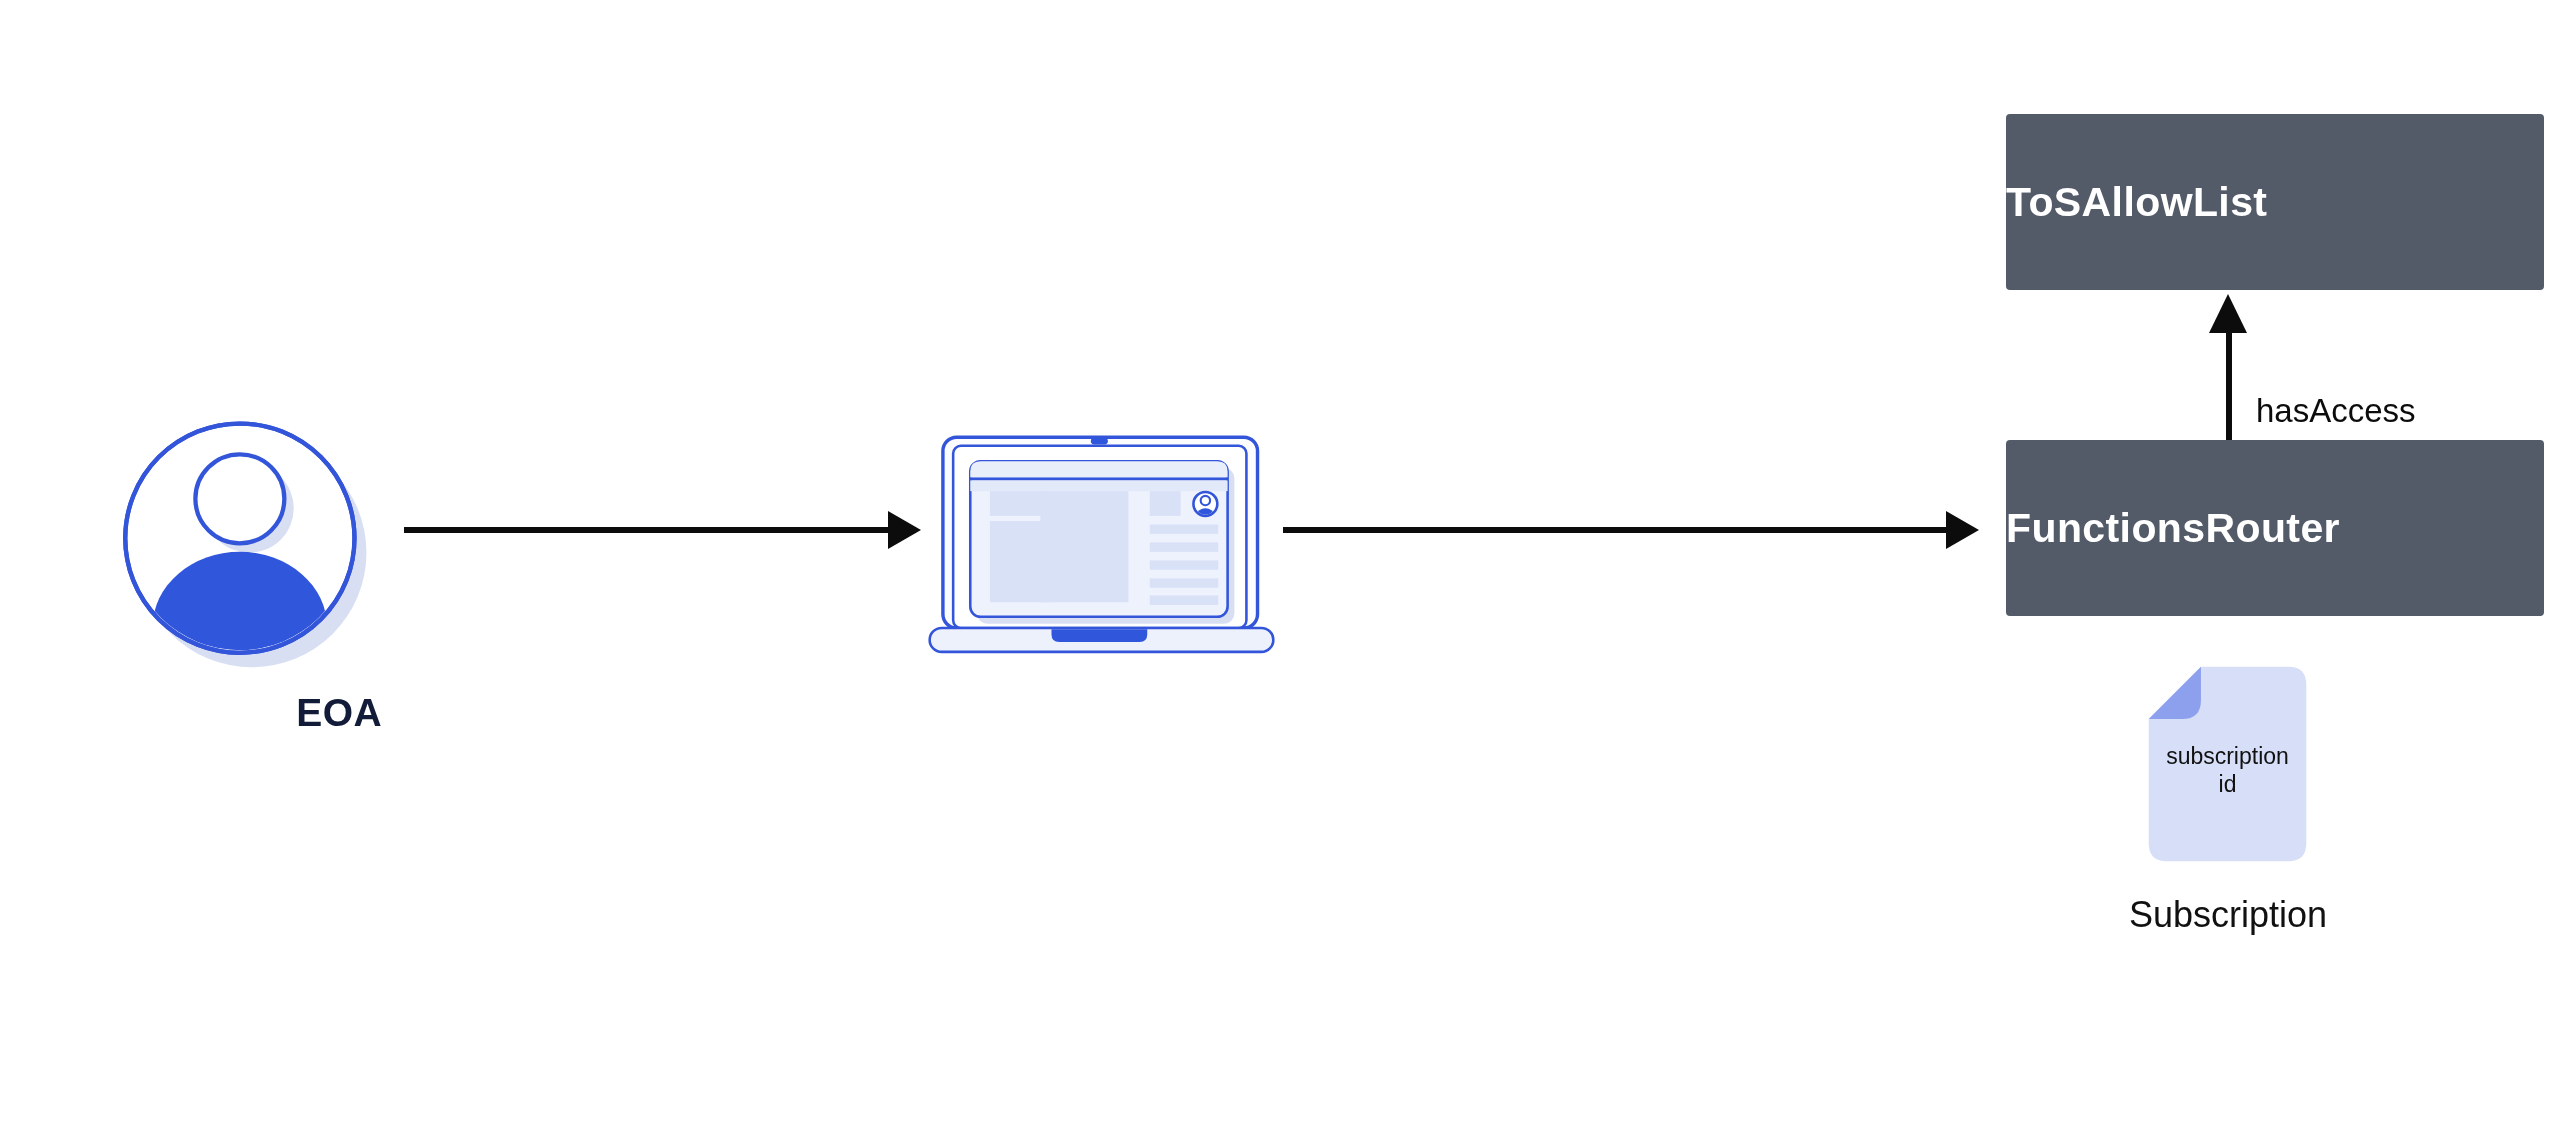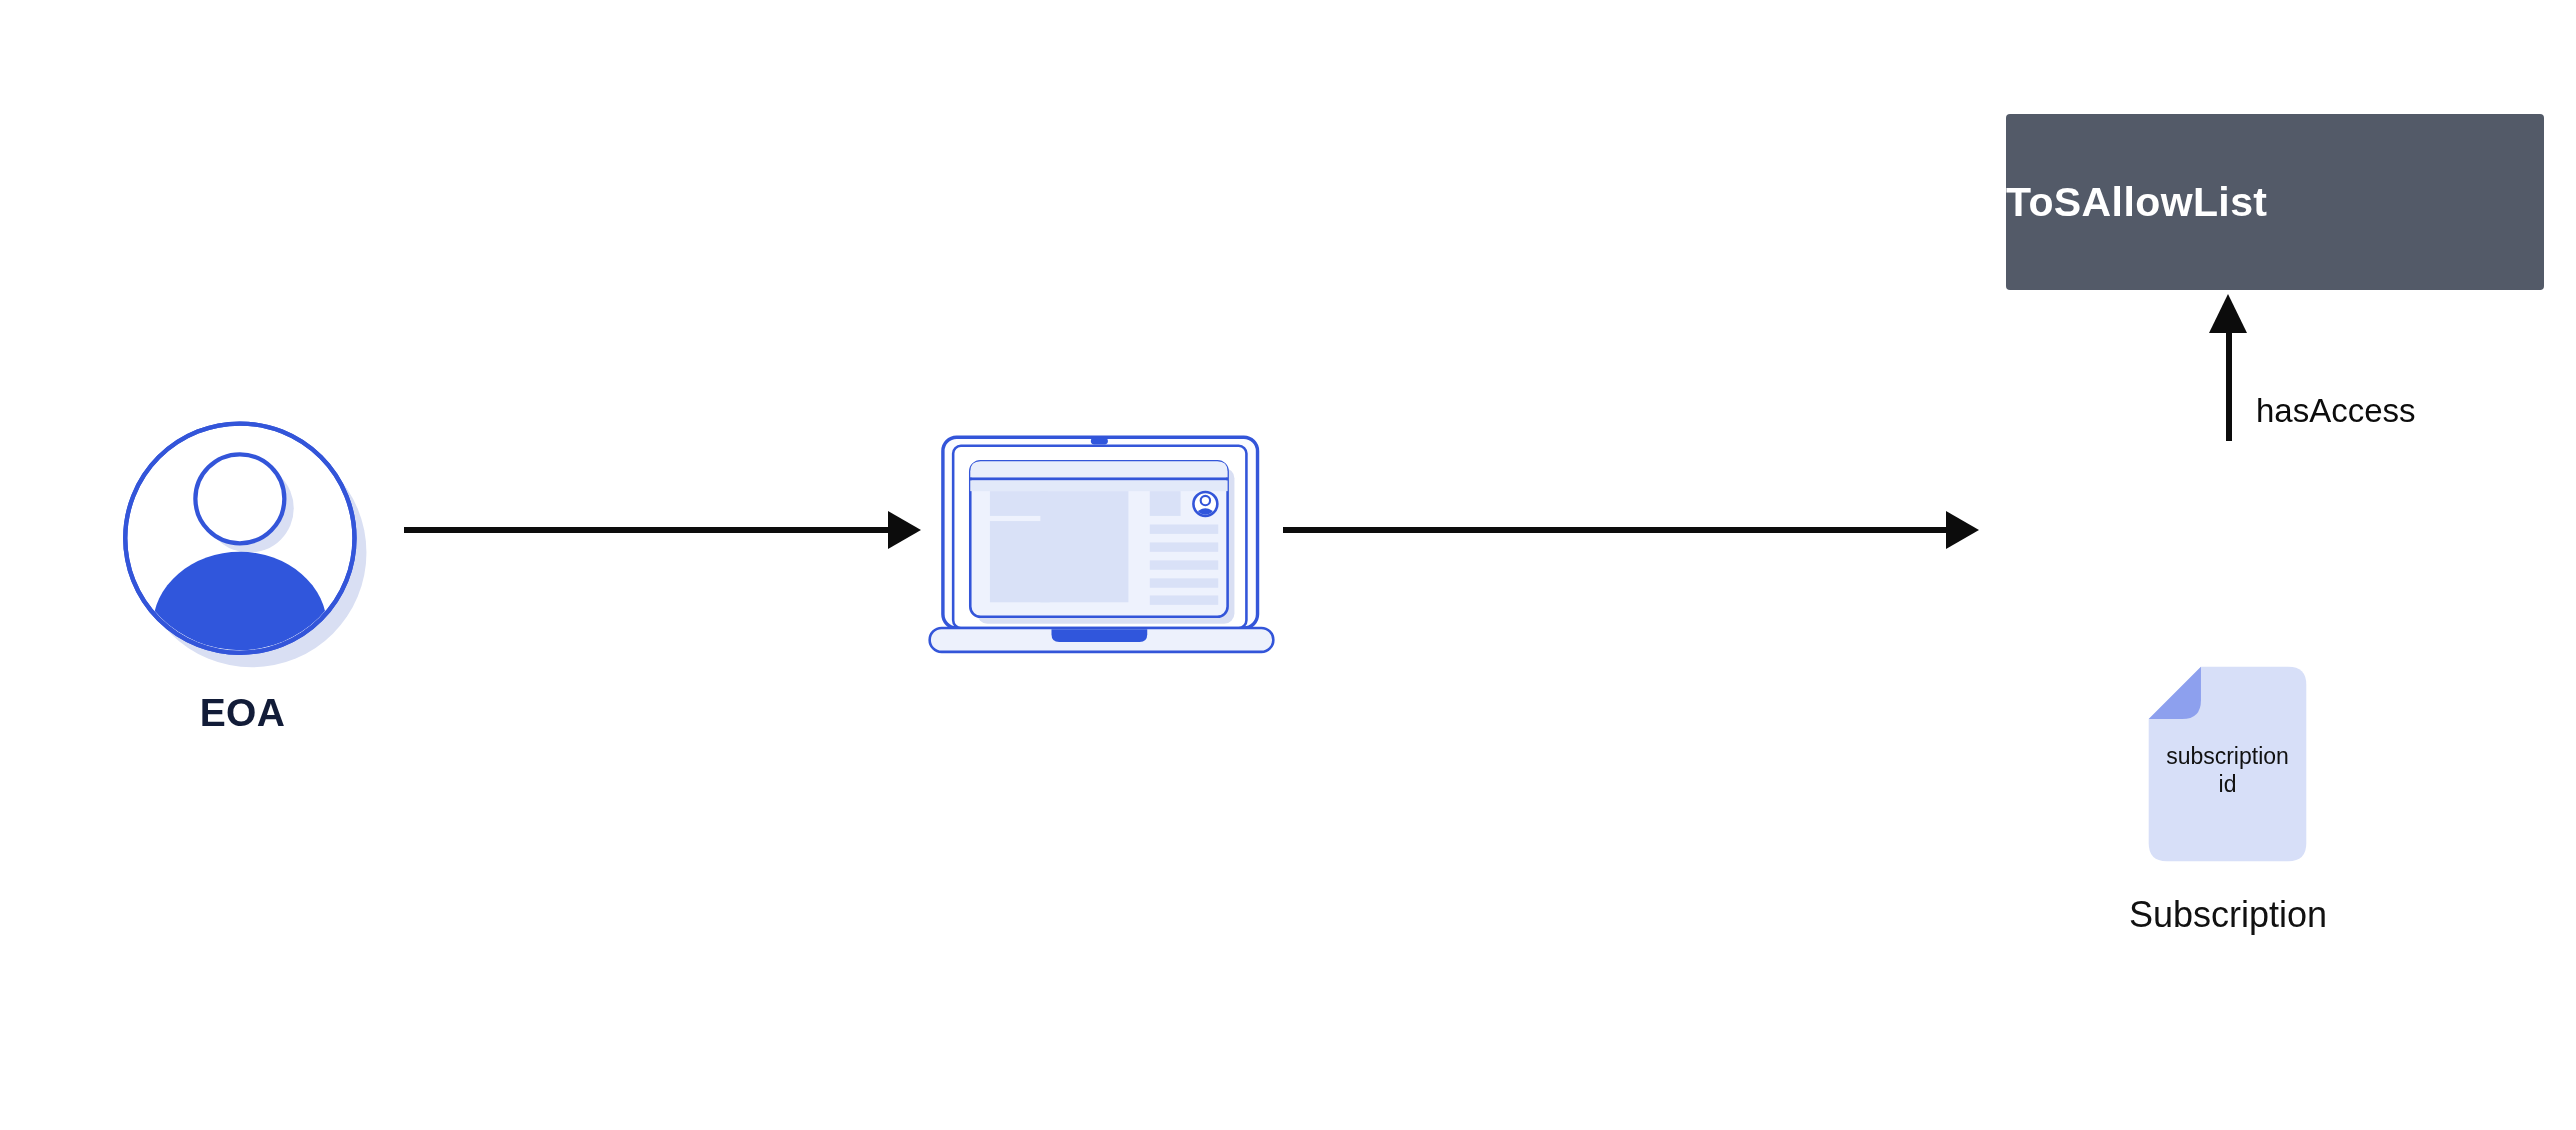--- a/index.html
+++ b/index.html
@@ -3,21 +3,21 @@
 <meta charset="utf-8">
 <style>
   html,body{margin:0;padding:0;background:#ffffff;}
   #canvas{
     position:relative;width:2576px;height:1131px;background:#ffffff;overflow:hidden;
     font-family:"Liberation Sans", sans-serif;
   }
   .abs{position:absolute;}
   
   .node-label{
-    position:absolute;text-align:center;font-weight:700;font-size:39px;line-height:41px;
+    position:absolute;text-align:right;font-weight:700;font-size:39px;line-height:41px;
     color:var(--label-navy);letter-spacing:0.4px;
   }
   
   .contract-box{
     position:absolute;width:538px;background:var(--slate);border-radius:4px;
     display:flex;align-items:center;justify-content:flex-start;
   }
   .contract-box .box-label{
     color:var(--box-text);font-weight:700;font-size:41px;letter-spacing:0.4px;
   }
@@ -106,20 +106,23 @@
   <div class="arrow-head-right" style="left:1946px;top:511px"></div>
 
   <div class="contract-box" style="left:2006px;top:114px;height:176px">
     <span class="box-label">ToSAllowList</span>
   </div>
 
   <div class="arrow-line-v" style="left:2226px;top:331px;height:110px"></div>
   <div class="arrow-head-up" style="left:2209px;top:294px"></div>
   <div class="edge-label" style="left:2256px;top:364px">hasAccess</div>
 
+  <div class="contract-box" style="left:2006px;top:440px;height:176px">
+    <span class="box-label">FunctionsRouter</span>
+  </div>
 
   <svg class="abs" style="left:2146px;top:666px" width="163" height="197" viewBox="0 0 190 230">
     <path d="M64 1 H166 Q187 1 187 22 V207 Q187 228 166 228 H24 Q3 228 3 207 V62 Z" fill="var(--doc-fill)"></path>
     <path d="M64 1 L64 40 Q64 62 42 62 L3 62 Z" fill="var(--doc-fold)"></path>
   </svg>
   <div class="doc-text" style="left:2146px;top:742px;width:163px">
     <span style="display:block">subscription</span>
     <span style="display:block">id</span>
   </div>
 

